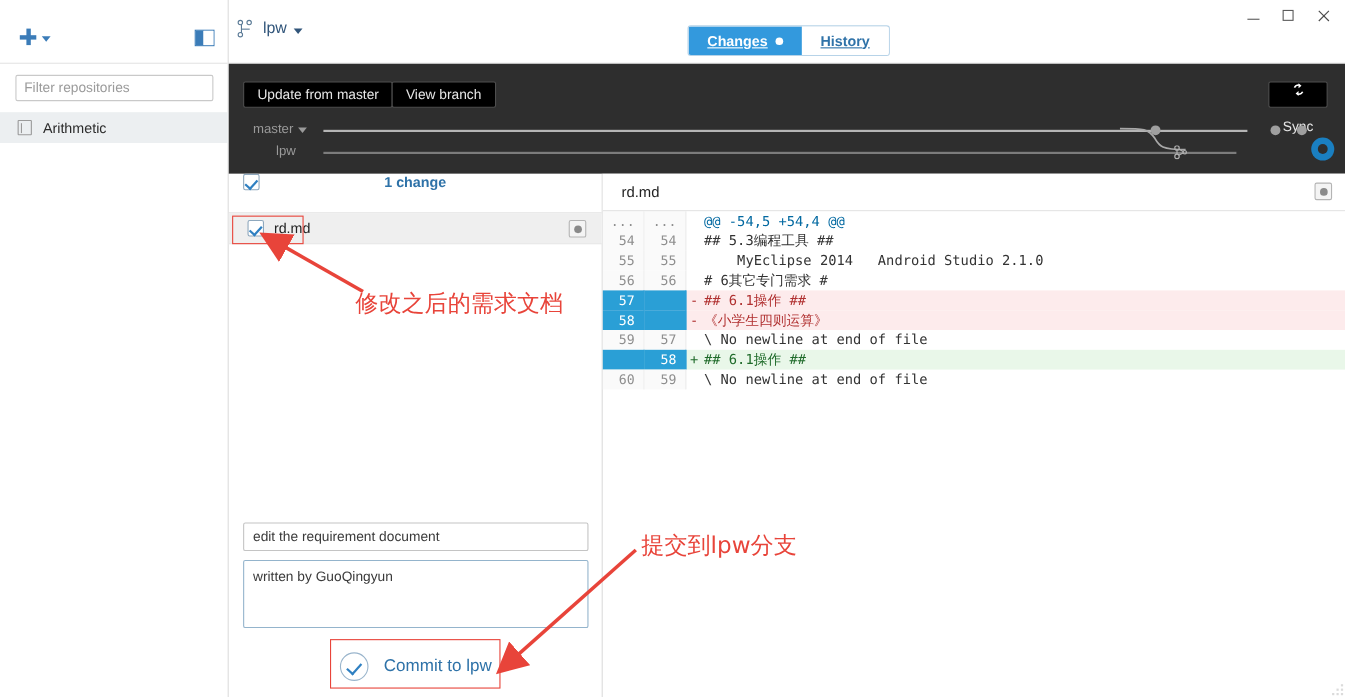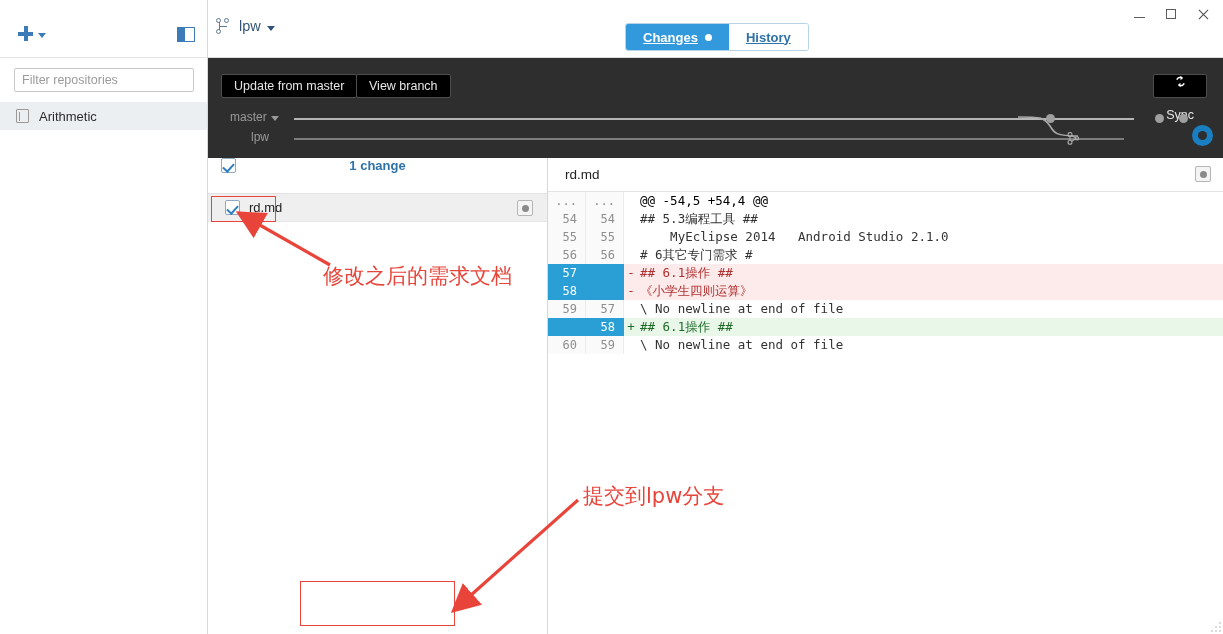--- a/index.html
+++ b/index.html
@@ -281,21 +281,21 @@
   .gut.sel { background: #2a9fd6; color: #ffffff; border-right-color: #2a9fd6; }
   .gut.empty-sel { background: #2a9fd6; border-right-color: #2a9fd6; }
   .dsign {
     width: 14px; text-align: center; line-height: 18px; flex: none;
     color: #555; font-size: 12.5px;
   }
   .dtext {
     flex: 1; line-height: 18px; white-space: pre; color: #333;
     padding-left: 2px;
   }
-  .dline.meta .dtext { color: #000000; }
+  .dline.meta .dtext { color: #0369a1; }
   .dline.del { background: #fdebec; }
   .dline.del .dtext, .dline.del .dsign { color: #b03030; }
   .dline.add { background: #e9f7e9; }
   .dline.add .dtext, .dline.add .dsign { color: #1f6b2a; }
 
   
   #annotations { position: absolute; left: 0; top: 0; width: 1223px; height: 634px;
                  pointer-events: none; z-index: 20; }
   .anno-text {
     position: absolute; color: #e8443a; font-size: 21px;
@@ -434,20 +434,30 @@
     </div>
 
     <div id="file-row">
       <span class="cbox checked" id="file-cbox"></span>
       <span id="file-name">rd.md</span>
       <span class="sq-icon-btn" id="file-row-icon">
         <span class="dot"></span>
       </span>
     </div>
 
+    <div id="commit-form">
+      <input id="summary-input" type="text" placeholder="Summary" value="edit the requirement document" style="">
+      <textarea id="desc-input" placeholder="Description" style="">written by GuoQingyun</textarea>
+      <div id="commit-btn-wrap">
+        <div id="commit-btn">
+          <span class="check-circle"></span>
+          <span id="commit-label">Commit to lpw</span>
+        </div>
+      </div>
+    </div>
   </div>
 
   <div id="diff-panel">
     <div id="diff-header">
       <span id="diff-filename">rd.md</span>
       <span class="sq-icon-btn" id="diff-header-icon">
         <span class="dot"></span>
       </span>
     </div>
     <div id="diff-body">

